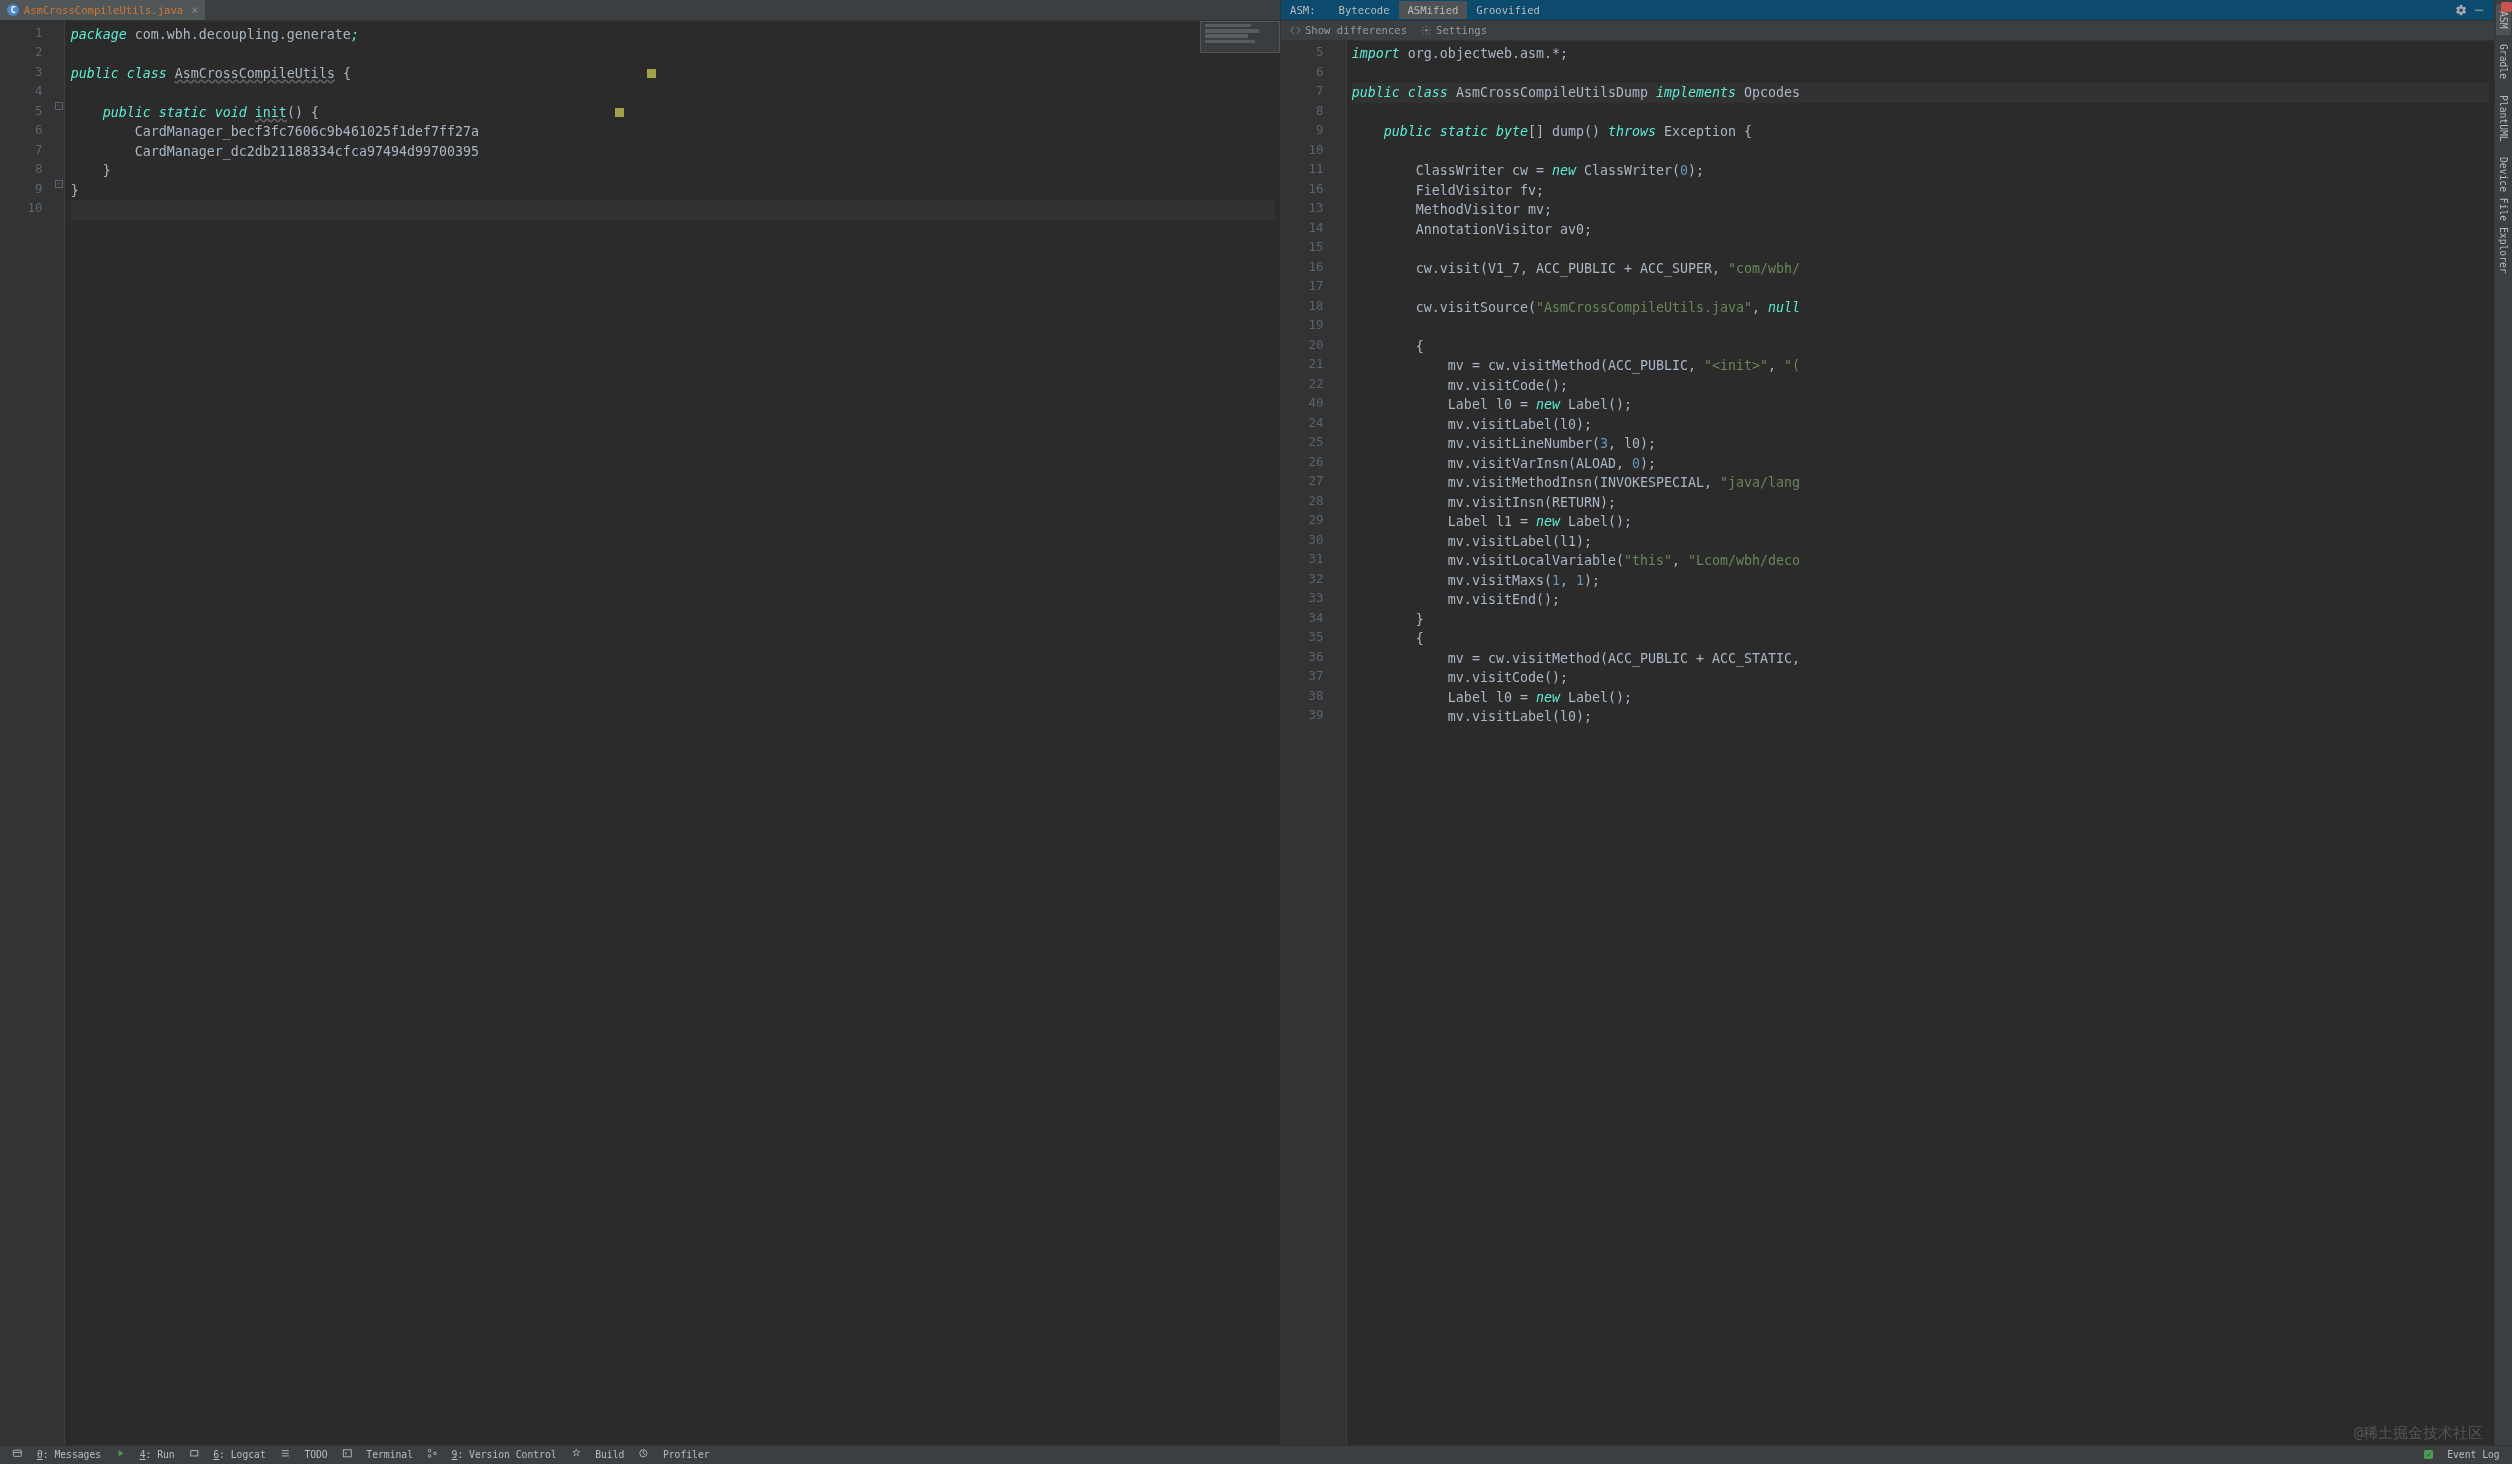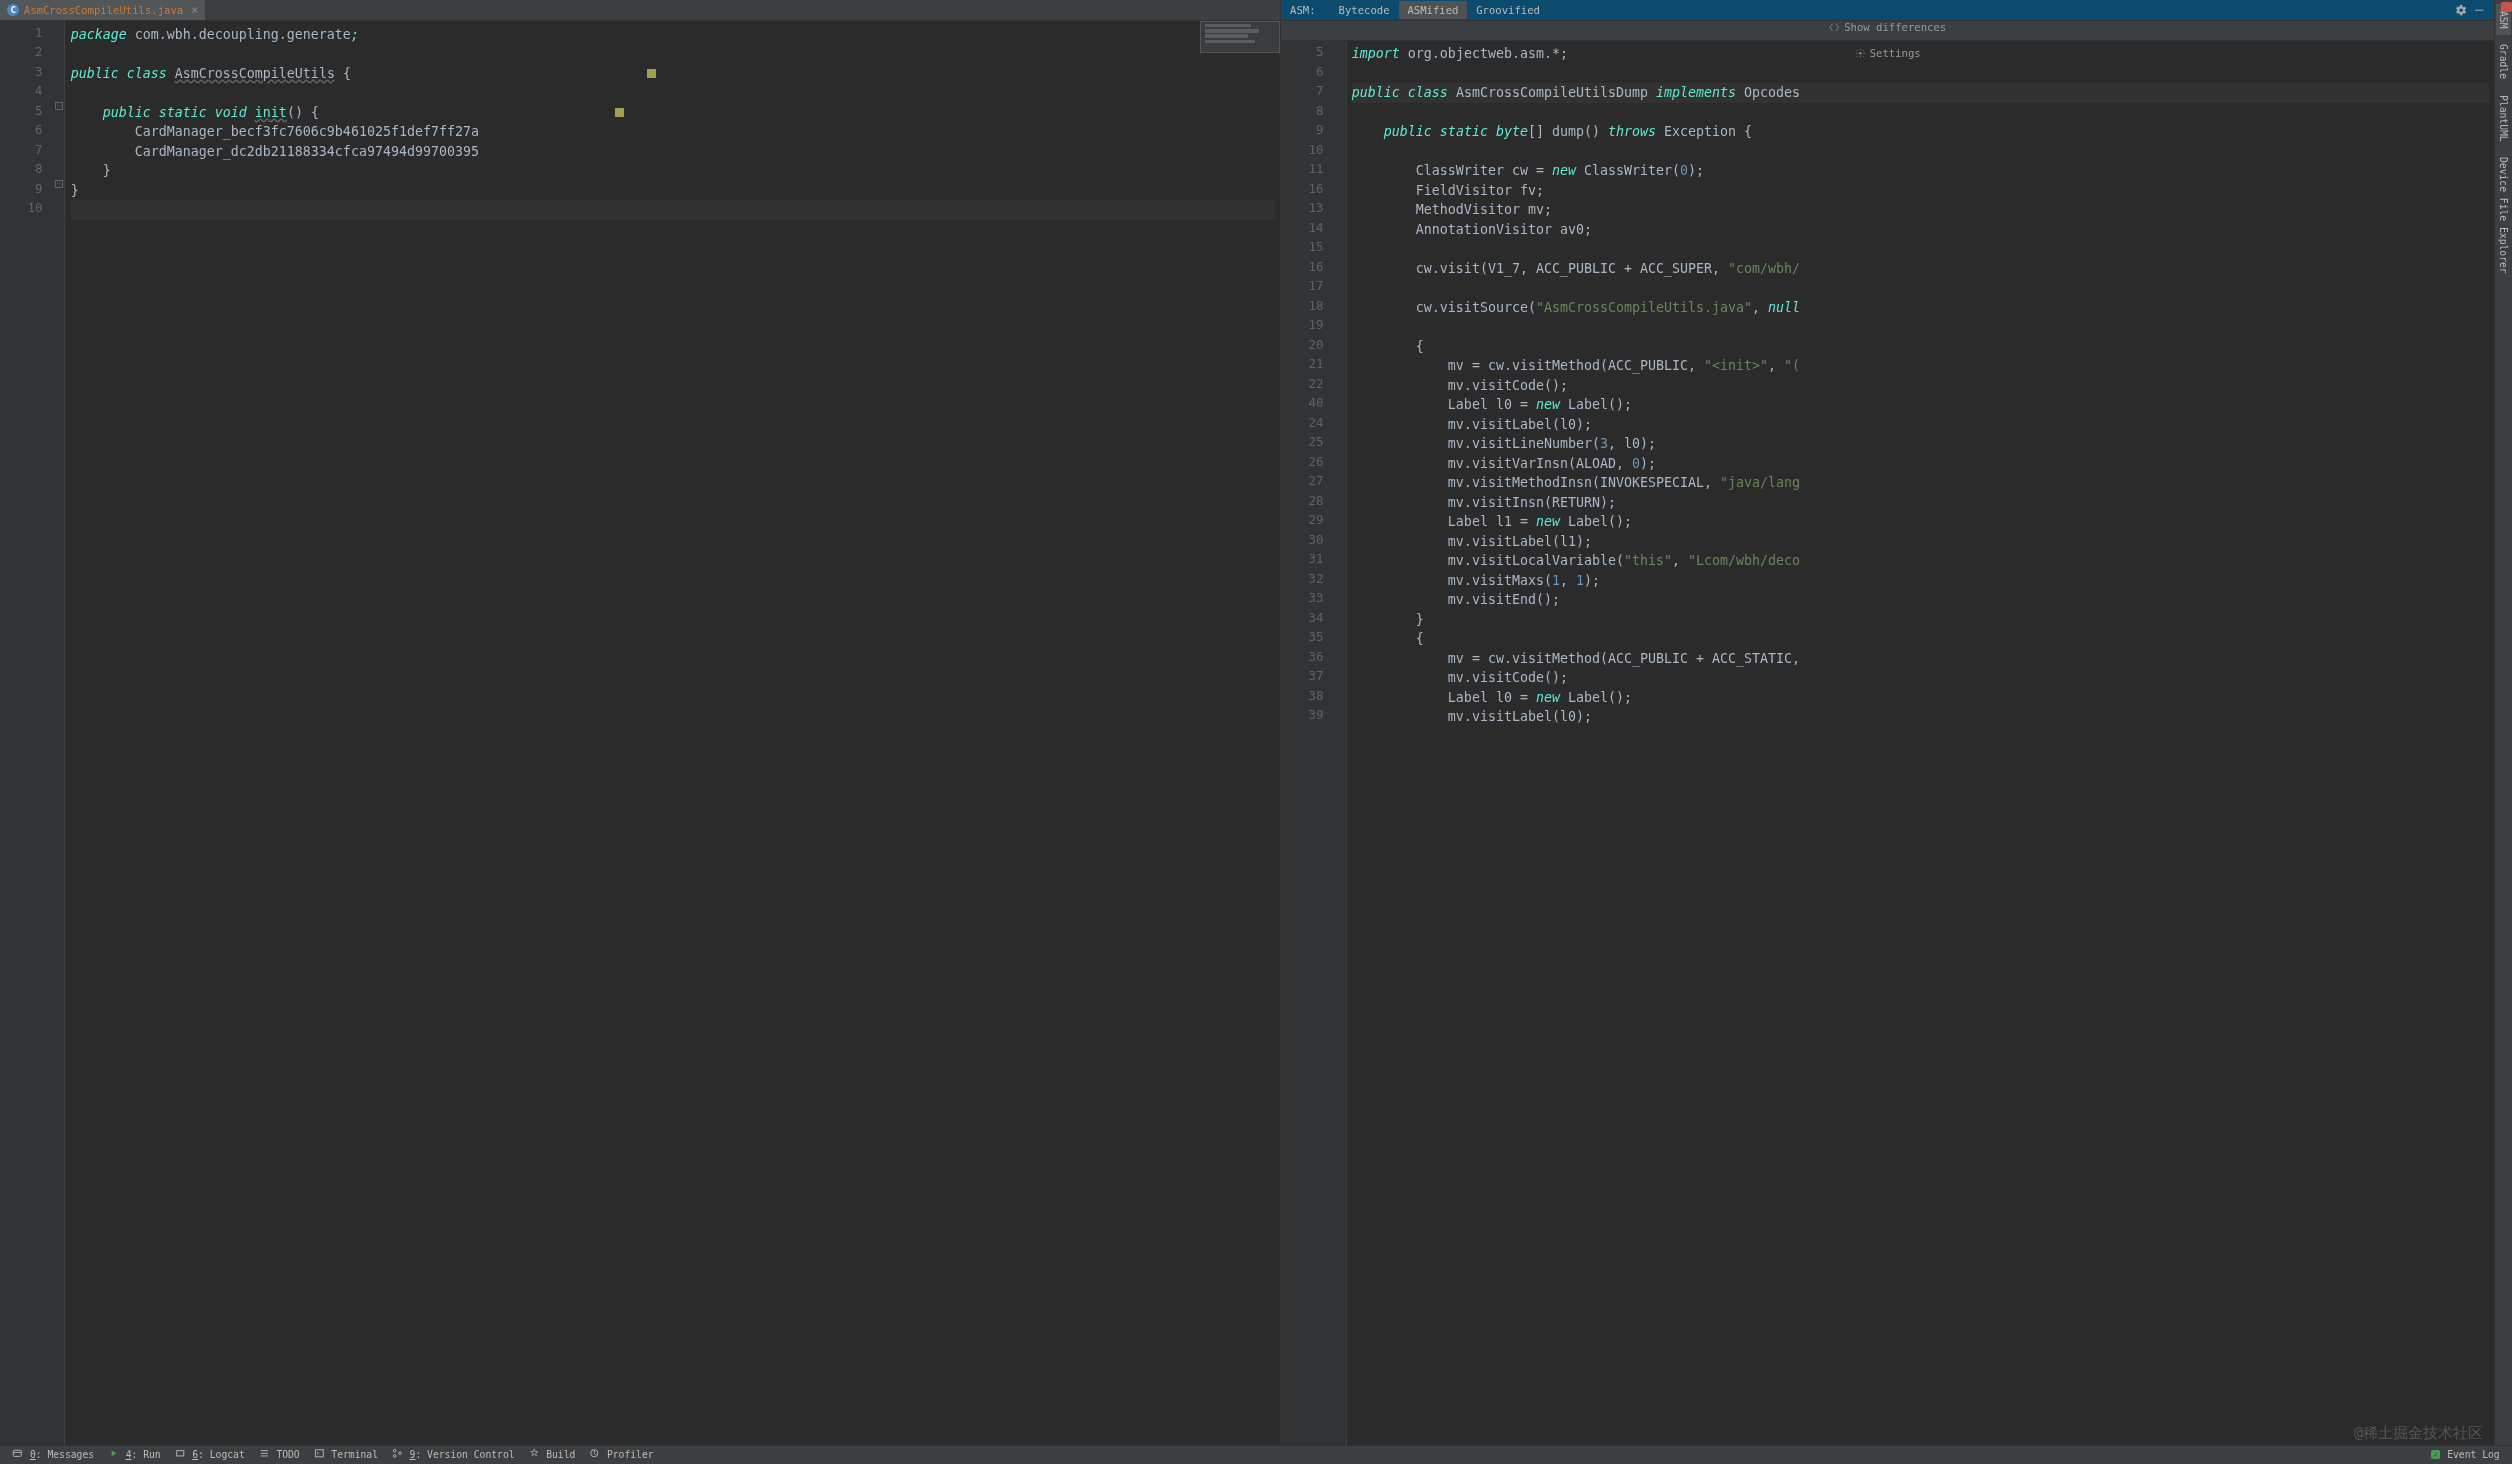--- a/index.html
+++ b/index.html
@@ -86,21 +86,20 @@
 .asm-toolbar {
   height: 19.5px;
   background: #3c3f41;
   display: flex;
   align-items: center;
   padding: 0 8.9px;
   gap: 14px;
   border-bottom: 0.9px solid #323232;
   font-size: 10.6px;
   color: #999;
-  flex-direction: column;
 }
 .asm-toolbar .tool-item { display: flex; align-items: center; gap: 4.4px; cursor: pointer; }
 .editor-body {
   flex: 1;
   display: flex;
   overflow: hidden;
   position: relative;
 }
 .gutter {
   width: 53px;
@@ -187,21 +186,21 @@
   border-top: 0.9px solid #323232;
   display: flex;
   align-items: center;
   padding: 0 5.3px;
   font-size: 9.7px;
   color: #bbbbbb;
   gap: 3.5px;
 }
 .footer .fitem {
   display: flex; align-items: center;
-  padding: 0 7px; gap: 7px;
+  padding: 0 7px; gap: 14px;
   cursor: pointer;
 }
 .footer .fs { flex: 1; }
 .footer .u { text-decoration: underline; }
 .watermark {
   position: absolute;
   right: 29px;
   bottom: 21px;
   font-size: 15px;
   color: #555;

